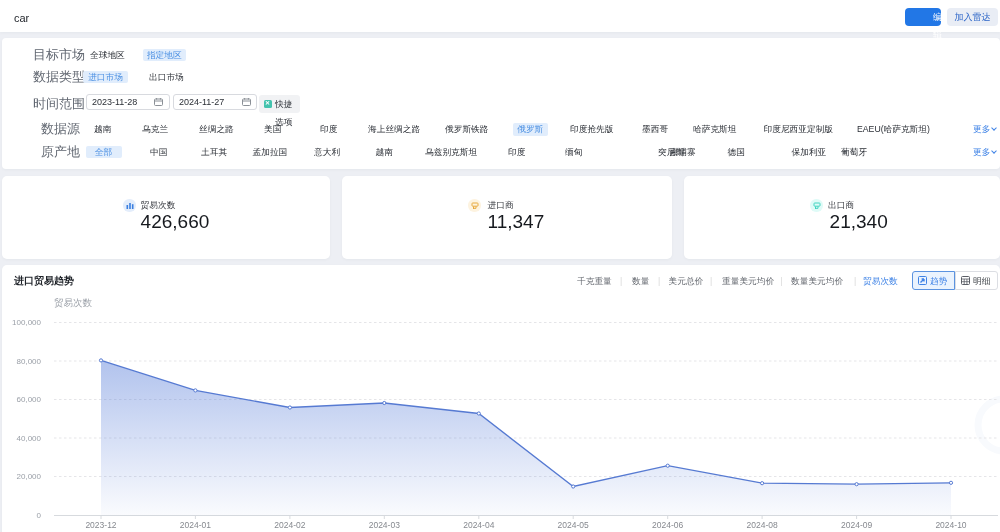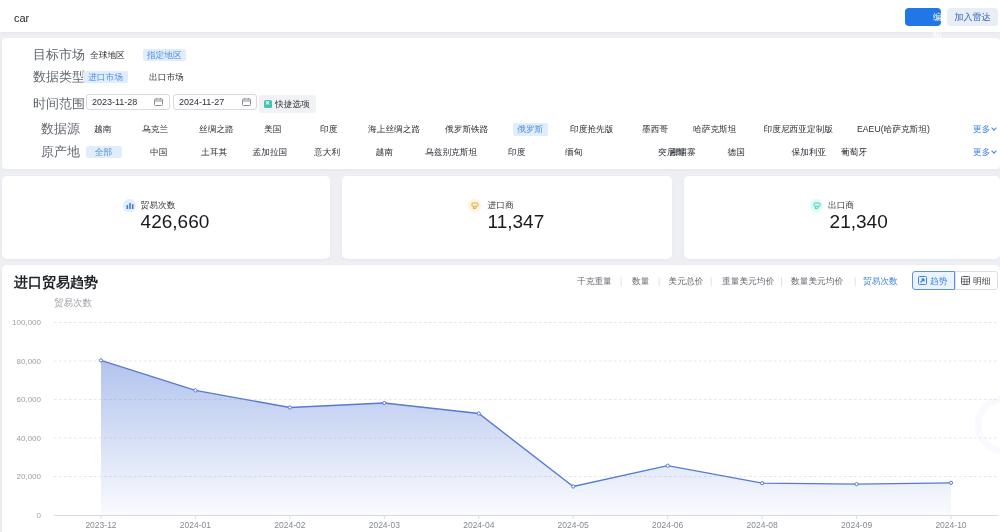--- a/index.html
+++ b/index.html
@@ -39,21 +39,21 @@
         <line x1="0.5" y1="3" x2="8.5" y2="3" stroke="#8b9097" stroke-width="1"></line>
         <line x1="2.6" y1="0" x2="2.6" y2="1.6" stroke="#8b9097" stroke-width="1"></line>
         <line x1="6.4" y1="0" x2="6.4" y2="1.6" stroke="#8b9097" stroke-width="1"></line>
       </svg></div>
   <div class="abs" style="left:173.4px;top:93.7px;width:84px;height:16.7px;background:#fff;border:1px solid #d8dadf;border-radius:3px;color:#2b2f36;font-size:9px;line-height:14.7px;padding-left:4.5px;">2024-11-27<svg style="position:absolute;right:5.5px;top:3.6px;" width="9" height="8" viewBox="0 0 9 8">
         <rect x="0.5" y="1" width="8" height="6.5" rx="1" fill="none" stroke="#8b9097" stroke-width="1"></rect>
         <line x1="0.5" y1="3" x2="8.5" y2="3" stroke="#8b9097" stroke-width="1"></line>
         <line x1="2.6" y1="0" x2="2.6" y2="1.6" stroke="#8b9097" stroke-width="1"></line>
         <line x1="6.4" y1="0" x2="6.4" y2="1.6" stroke="#8b9097" stroke-width="1"></line>
       </svg></div>
-  <div class="abs" style="left:258.5px;top:94.5px;width:57px;height:18.5px;background:#f1f2f4;border-radius:3px;font-size:8.7px;line-height:18.5px;color:#2b2f36;">
+  <div class="abs" style="left:258.5px;top:94.5px;width:41px;height:18.5px;background:#f1f2f4;border-radius:3px;font-size:8.7px;line-height:18.5px;color:#2b2f36;">
     <span style="position:absolute;left:5px;top:5px;width:8.5px;height:8.5px;background:#44c3ae;border-radius:1.5px;"></span>
     <span style="position:absolute;left:6.5px;top:6.5px;width:5.5px;height:5.5px;color:#fff;font-size:6px;line-height:5.5px;font-weight:bold;">✕</span>
     <span style="position:absolute;left:16.5px;">快捷选项</span>
   </div>
 
   <div class="flabel" style="left:41px;top:123px;">数据源</div>
   <div class="opt" style="left:94px;top:123px;">越南</div>
   <div class="opt" style="left:142px;top:123px;">乌克兰</div>
   <div class="opt" style="left:199px;top:123px;">丝绸之路</div>
   <div class="opt" style="left:264px;top:123px;">美国</div>
@@ -108,21 +108,21 @@
 
   <div class="abs" style="left:810px;top:199.4px;width:12.5px;height:12.5px;border-radius:50%;background:#dffbf7;"></div>
   <svg class="abs" style="left:812.5px;top:201.9px;" width="8" height="8" viewBox="0 0 8 8">
       <rect x="1" y="1" width="6" height="3.2" rx="0.7" fill="none" stroke="#40d4c0" stroke-width="1"></rect>
       <path d="M2.5 4.5 L2.5 7 M2.5 6.3 L5 6.3 M5 4.5 L5 6.3" stroke="#40d4c0" stroke-width="1" fill="none"></path>
     </svg>
   <div class="abs" style="left:828px;top:199.4px;font-size:8.7px;line-height:12.5px;color:#33363c;">出口商</div>
   <div class="abs" style="left:829.6px;top:211.4px;font-size:19px;color:#16191e;">21,340</div>
 
   <div class="card" style="left:2px;top:265px;width:998px;height:267px;border-radius:5px 5px 0 0;"></div>
-  <div class="abs" style="left:14px;top:274.2px;font-size:14px;font-weight:bold;color:#1f2329;">进口贸易趋势</div>
+  <div class="abs" style="left:14px;top:274.2px;font-size:10px;font-weight:bold;color:#1f2329;">进口贸易趋势</div>
 
   <div class="tab" style="left:577px;top:274.5px;">千克重量</div>
   <div class="sep" style="left:620px;top:274.5px;">|</div>
   <div class="tab" style="left:632px;top:274.5px;">数量</div>
   <div class="sep" style="left:658px;top:274.5px;">|</div>
   <div class="tab" style="left:668.5px;top:274.5px;">美元总价</div>
   <div class="sep" style="left:710px;top:274.5px;">|</div>
   <div class="tab" style="left:722px;top:274.5px;">重量美元均价</div>
   <div class="sep" style="left:780.5px;top:274.5px;">|</div>
   <div class="tab" style="left:791px;top:274.5px;">数量美元均价</div>

